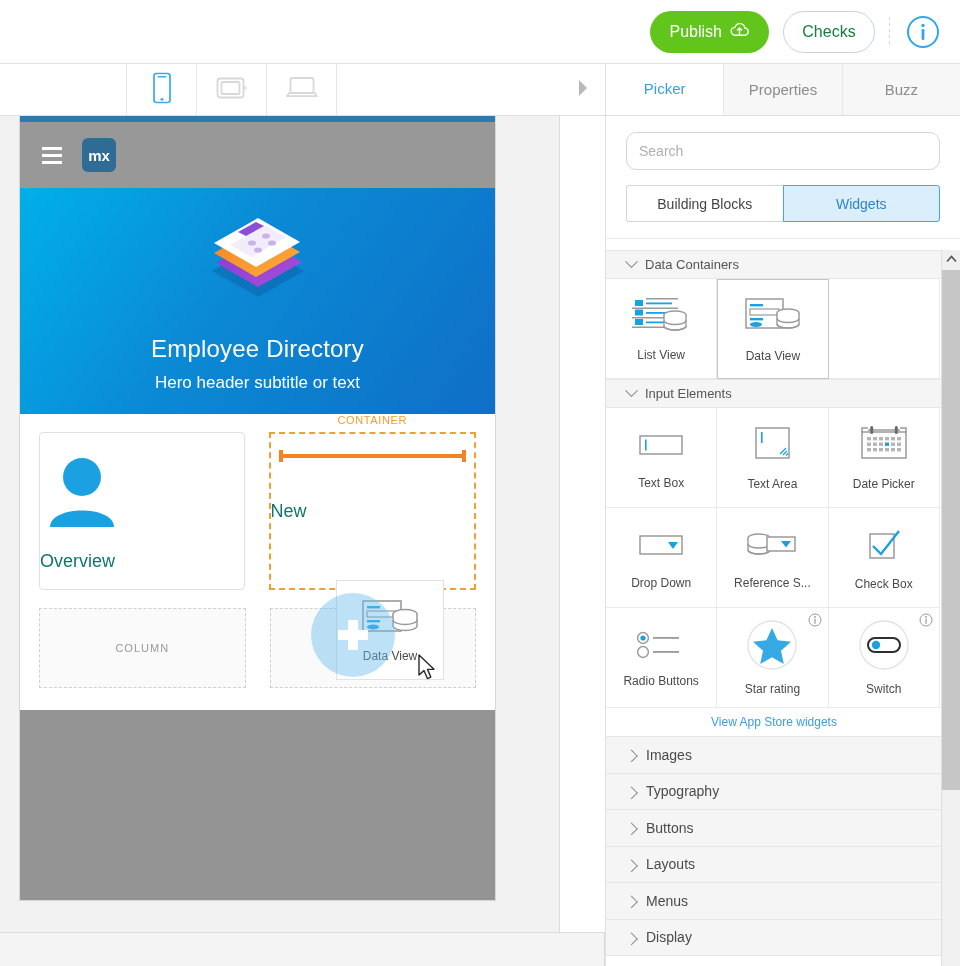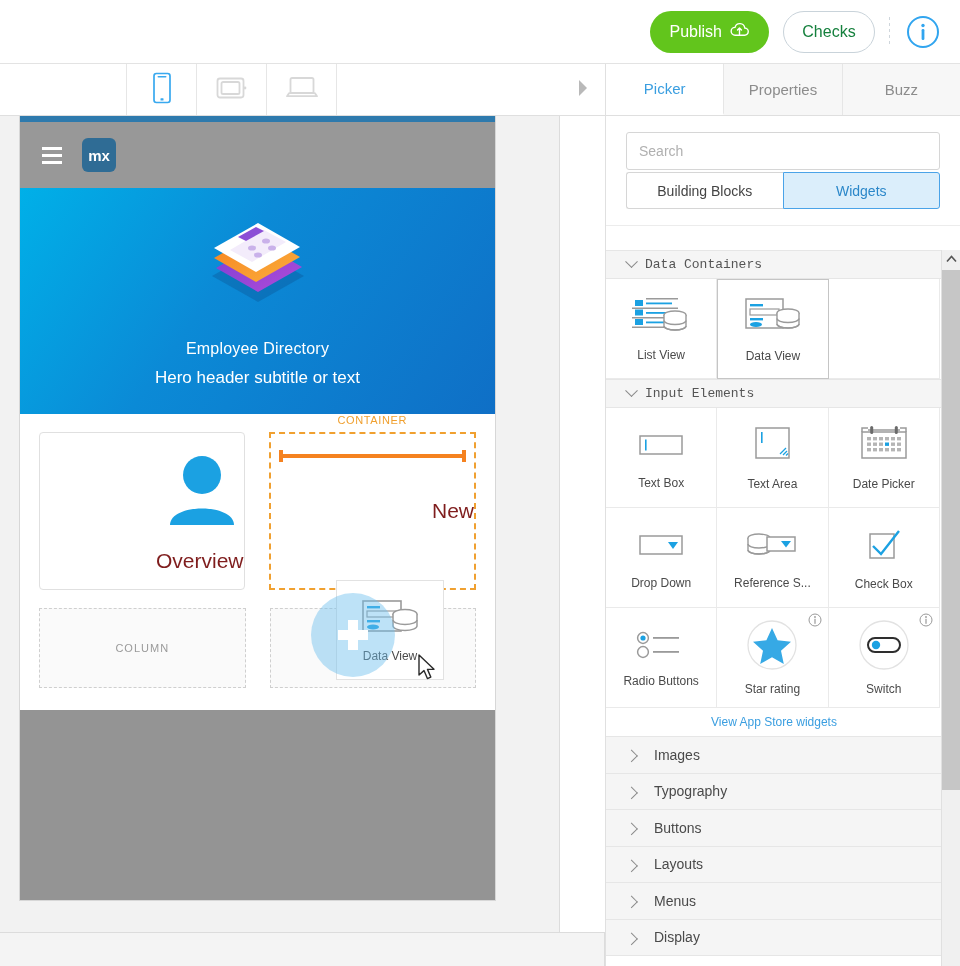--- a/index.html
+++ b/index.html
@@ -78,31 +78,31 @@
     display:flex; align-items:center; justify-content:center;
   }
 
   .hero {
     position:relative; height:226px;
     background:linear-gradient(125deg,#00b0e8 0%,#0b8ad6 42%,#0f6fc6 100%);
     display:flex; flex-direction:column; align-items:center; justify-content:center;
     color:#ffffff; overflow:hidden;
   }
   .hero-art { margin-bottom:14px; }
-  .hero-title { font-size:16px; font-weight:400; letter-spacing:.2px; }
+  .hero-title { font-size:24px; font-weight:400; letter-spacing:.2px; }
   .hero-sub { font-size:17px; font-weight:400; margin-top:10px; }
 
   .cards-wrap { padding:18px 19px 0 19px; background:#fff; position:relative; }
   .cards-row { display:flex; gap:24px; }
   .card {
     flex:1; height:158px; border:1px solid #e0e0e0; border-radius:4px;
     background:#ffffff; display:flex; flex-direction:column;
-    align-items:flex-end; justify-content:center; gap:12px;
-  }
-  .card-label { color:#7f1d1d; font-size:21px; }
+    align-items:flex-start; justify-content:center; gap:12px;
+  }
+  .card-label { color:#0f766e; font-size:18px; }
   .card.dropzone {
     position:relative; border:2px dashed #f0a030; border-radius:0;
     background:#ffffff;
   }
   .container-tag {
     position:absolute; top:-20px; left:50%; transform:translateX(-50%);
     color:#f0a030; font-size:11px; letter-spacing:.6px;
   }
   .drop-line {
     position:absolute; left:8px; right:8px; top:20px; height:4px;
@@ -152,60 +152,60 @@
   .tab {
     flex:1; display:flex; align-items:center; justify-content:center;
     font-size:15px; color:#8c8c8c; background:#f7f7f7;
     border-right:1px solid #e6e6e6; cursor:pointer;
   }
   .tab:last-child { border-right:none; }
   .tab.active { color:#3a9ee0; background:#ffffff; border-bottom:2px solid #ffffff; }
 
   .search-zone { padding:16px 20px 16px 20px; border-bottom:1px solid #ececec; }
   .search-input {
-    width:100%; height:38px; border:1px solid #d6d6d6; border-radius:3px;
+    width:100%; height:38px; border:1px solid #d6d6d6; border-radius:10px;
     padding:0 12px; font-size:14px; color:#555; outline:none;
     font-family:"Liberation Sans", sans-serif;
   }
   .search-input::placeholder { color:#b0b0b0; }
-  .segmented { display:flex; margin-top:2px; height:37px; }
+  .segmented { display:flex; margin-top:15px; height:37px; }
   .seg {
     flex:1; display:flex; align-items:center; justify-content:center;
     font-size:14px; border:1px solid #d6d6d6; cursor:pointer;
     background:#ffffff; color:#444;
   }
   .seg:first-child { border-radius:3px 0 0 3px; border-right:none; }
   .seg:last-child { border-radius:0 3px 3px 0; }
   .seg.active { background:#dbeefb; border-color:#4aa3e8; color:#2b87c9; }
 
   .scrollarea { position:absolute; left:0; top:186px; width:336px; height:716px; overflow:hidden; }
   .group-header {
     display:flex; align-items:center; gap:9px; height:29px;
     padding-left:21px; background:#f5f5f5;
     border-top:1px solid #e6e6e6; border-bottom:1px solid #e6e6e6;
-    font-size:13px; color:#555; cursor:pointer;font-family:Liberation Mono, monospace;
+    font-size:13px; color:#555; cursor:pointer;
   }
   .widget-grid { display:flex; flex-wrap:wrap; background:#ffffff; }
   .widget-tile {
     width:111.3px; height:100px; border-right:1px solid #eaeaea;
     border-bottom:1px solid #eaeaea; background:#ffffff;
     display:flex; flex-direction:column; align-items:center; justify-content:center;
     cursor:pointer; position:relative;
   }
   .widget-tile.selected { border:1px solid #c5c5c5; }
   .widget-tile.empty { cursor:default; }
   .tile-label { font-size:12px; color:#4a4a4a; margin-top:7px;text-align:right; }
   .tile-info { position:absolute; top:5px; right:6px; cursor:pointer; line-height:0; }
   .appstore-link {
     height:29px; display:flex; align-items:center; justify-content:center;
     font-size:12px; color:#3a9ee0; background:#ffffff;
     border-bottom:1px solid #e6e6e6; cursor:pointer;
   }
   .collapsed-row {
-    display:flex; align-items:center; gap:18px; height:36.5px;
+    display:flex; align-items:center; gap:10px; height:36.5px;
     padding-left:21px; background:#f5f5f5; border-bottom:1px solid #e6e6e6;
     font-size:14px; color:#4a4a4a; cursor:pointer;
   }
 
   .scrollbar {
     position:absolute; right:0; top:186px; width:19px; height:780px;
     background:#f0f0f0; border-left:1px solid #e0e0e0;
   }
   .sb-arrow {
     position:absolute; left:0; width:18px; height:18px;

